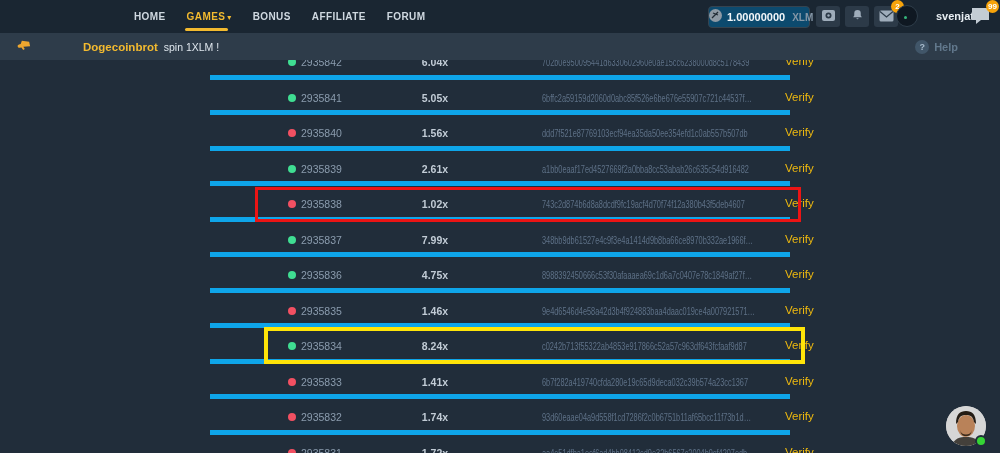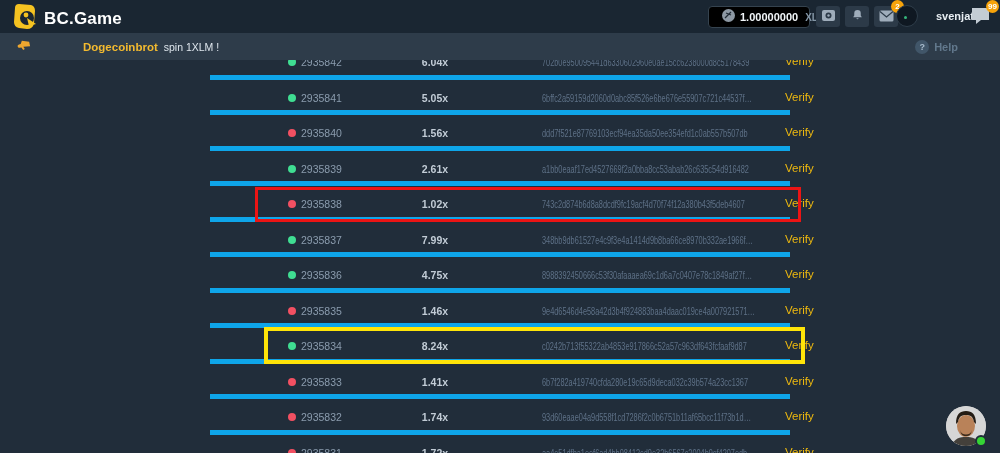--- a/index.html
+++ b/index.html
@@ -10,21 +10,21 @@
   
   .topbar { position:absolute; top:0; left:0; width:1000px; height:33px; background:#1a2632; z-index:30; }
   .brand { position:absolute; left:12px; top:3px; display:flex; align-items:center; gap:7px; cursor:pointer; }
   .brand-name { color:#fff; font-size:17px; font-weight:bold; letter-spacing:.2px; }
   .nav { position:absolute; left:134px; top:0; height:33px; display:flex; align-items:center; gap:21px; }
   .nav-item { color:#cfd8e0; font-size:10px; font-weight:bold; letter-spacing:.4px; cursor:pointer; position:relative; height:33px; line-height:33px; }
   .nav-item.active { color:#f3ba2f; }
   .nav-item .caret { font-size:8px; margin-left:2px; }
   .nav-item.active::after { content:""; position:absolute; left:-2px; right:4px; bottom:2px; height:3px; border-radius:2px; background:#f3ba2f; }
 
-  .balance-pill { position:absolute; left:708px; top:6px; height:22px; width:102px; background:#000000; border:1px solid #35434f; border-radius:4px; display:flex; align-items:center; padding:0 13px; gap:5px; cursor:pointer; }
+  .balance-pill { position:absolute; left:708px; top:6px; height:22px; width:102px; background:#0c4a6e; border:1px solid #35434f; border-radius:4px; display:flex; align-items:center; padding:0 0; gap:5px; cursor:pointer; }
   .balance-amt { color:#f2f6f9; font-size:11px; font-weight:bold; }
   .cur { color:#8496a6; font-size:10px; font-weight:bold; margin-left:2px; }
   .cur-caret { color:#8496a6; font-size:8px; }
 
   .iconbtns { position:absolute; left:816px; top:6px; display:flex; gap:5px; }
   .iconbtn { position:relative; width:24px; height:21px; background:#2c3a48; border-radius:3px; display:flex; align-items:center; justify-content:center; cursor:pointer; }
   .badge { position:absolute; top:-6px; right:-6px; background:#f7a30a; color:#fff; font-size:8px; font-weight:bold; min-width:13px; height:13px; line-height:13px; text-align:center; border-radius:8px; padding:0 2px; }
 
   .userbox { position:absolute; left:896px; top:5px; display:flex; align-items:center; gap:18px; cursor:pointer; }
   .avatar-sm { width:22px; height:22px; border-radius:50%; background:#0f1822; border:1px solid #2e3d4a; position:relative; }
@@ -63,30 +63,26 @@
   .float-avatar { position:absolute; right:14px; bottom:7px; width:40px; height:40px; z-index:40; cursor:pointer; }
   .float-avatar .pic { width:40px; height:40px; border-radius:50%; overflow:hidden; background:#d6d6d6; }
   .status-dot { position:absolute; right:-1px; bottom:-1px; width:12px; height:12px; border-radius:50%; background:#35d435; border:2px solid #212d3a; }
 </style>
 </head>
 <body>
 
 <div id="page">
 
   <div class="topbar">
-    <div class="brand">
-      <span>
-        <svg width="25" height="27" viewBox="0 0 25 27">
-          <path d="M3 5 Q3 1 7 1 L19 2 Q23 3 23 8 L22 20 Q21 26 15 26 L7 25 Q2 24 2 19 Z" fill="#f5c321"></path>
-          <circle cx="15" cy="15" r="7" fill="#1a2632"></circle>
-          <circle cx="14" cy="12" r="2.4" fill="#f5c321"></circle>
-          <path d="M15 15 L24 21 L17 23 Z" fill="#f5c321"></path>
-        </svg>
-      </span>
-      <span class="brand-name">BC.Game</span>
+    <div class="nav">
+      <span class="nav-item">HOME</span>
+      <span class="nav-item active"><span>GAMES</span><span class="caret">▾</span></span>
+      <span class="nav-item">BONUS</span>
+      <span class="nav-item">AFFILIATE</span>
+      <span class="nav-item">FORUM</span>
     </div>
 
     <div class="balance-pill">
       <span>
         <svg width="13" height="13" viewBox="0 0 13 13">
           <circle cx="6.5" cy="6.5" r="6.5" fill="#8e99a4"></circle>
           <path d="M3 9 L9 3 M4 4 L9 6" stroke="#222c36" stroke-width="1.3" fill="none"></path>
         </svg>
       </span>
       <span class="balance-amt">1.00000000</span>

